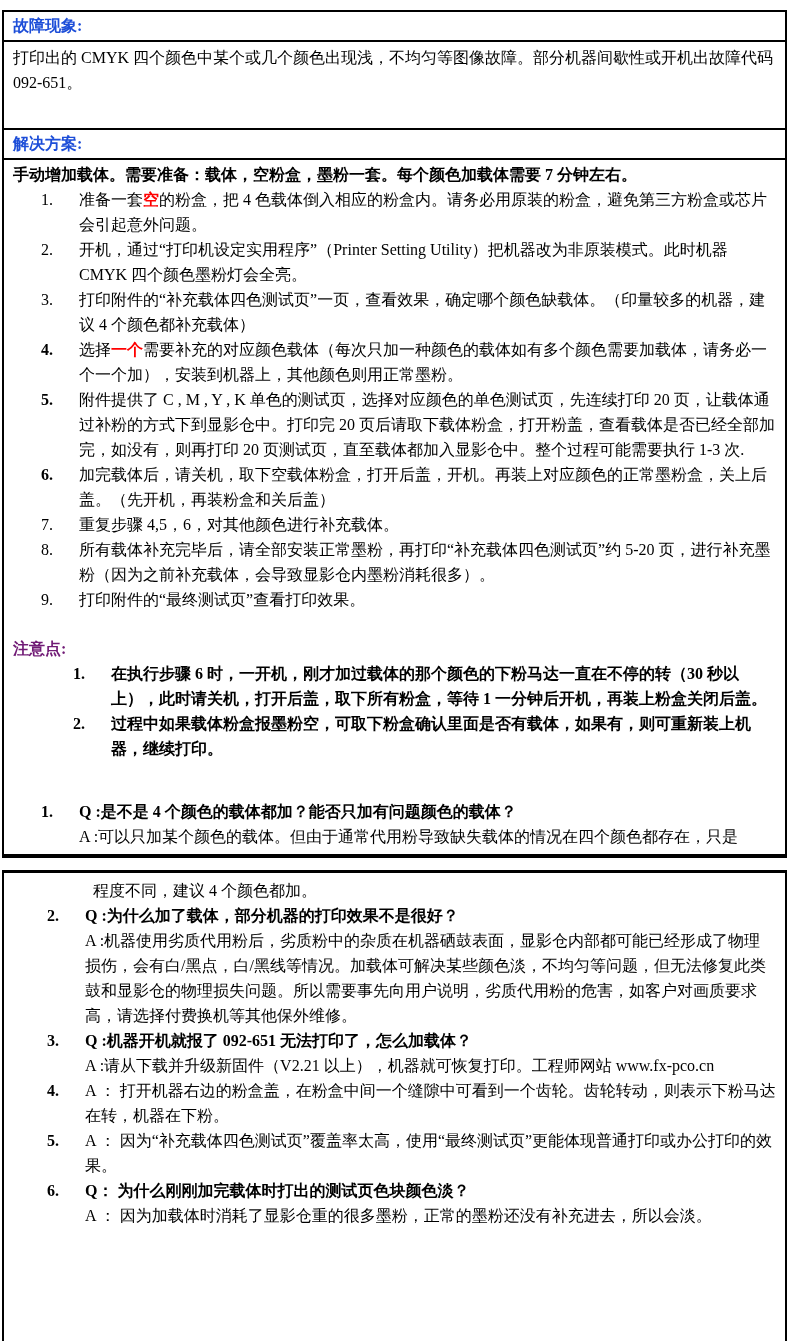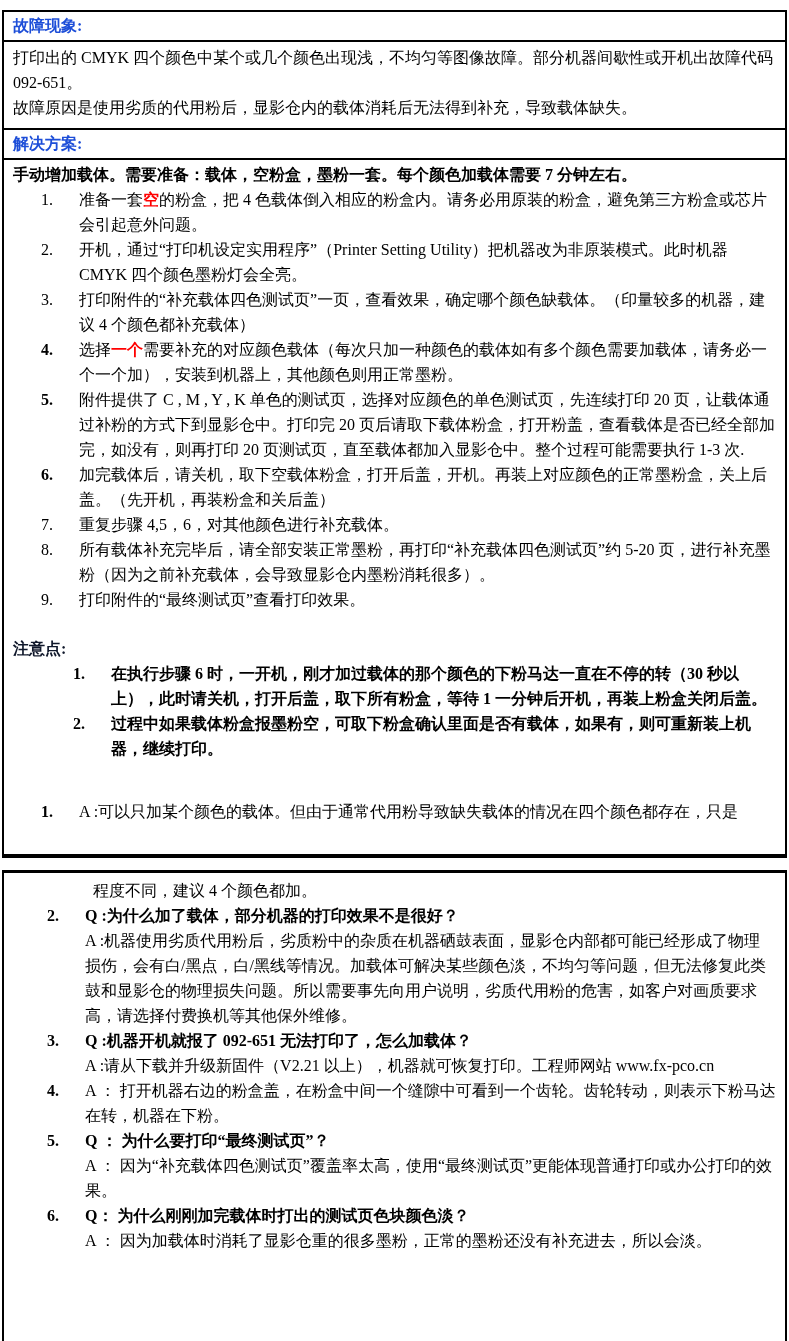--- a/index.html
+++ b/index.html
@@ -21,33 +21,32 @@
   .sol{padding-top:2px;}
   .list{margin-top:0;}
   .steps{margin-left:28px;}
   .notes{margin-left:60px;}
   .faq{margin-left:28px;}
   .li{display:flex;align-items:flex-start;}
   .num{flex:0 0 36px;padding-right:2px;}
   .txt{flex:1 1 auto;min-width:0;}
   .sp1{height:24px;}
   .sp2{height:38px;}
-  .sechdr{font-weight:bold;color:#0f172a;font-family:Liberation Serif, serif;}
+  .sechdr{font-weight:bold;color:#701a75;font-family:Liberation Serif, serif;}
   .cont{margin-left:74px;}
 </style>
 </head>
 <body>
 
 <div class="page">
 
   <div class="tbl box1">
     <div class="hdr blue">故障现象:</div>
     <div class="cell symptom" id="symptom">
         <div>打印出的 CMYK 四个颜色中某个或几个颜色出现浅，不均匀等图像故障。部分机器间歇性或开机出故障代码 092-651。</div>
-        <div>故障原因是使用劣质的代用粉后，显影仓内的载体消耗后无法得到补充，导致载体缺失。</div>
       </div>
     <div class="hdr blue">解决方案:</div>
     <div class="cell sol">
       <div class="b">手动增加载体。需要准备：载体，空粉盒，墨粉一套。每个颜色加载体需要 7 分钟左右。</div>
       <div class="list steps" id="steps">
           <div class="li">
             <span class="num">1.</span>
             <div class="txt"><span>准备一套</span><span class="redtx b">空</span><span>的粉盒，把 4 色载体倒入相应的粉盒内。请务必用原装的粉盒，避免第三方粉盒或芯片会引起意外问题。</span></div>
           </div>
           <div class="li">
@@ -93,20 +92,21 @@
           <div class="li">
             <span class="num b">2.</span>
             <div class="txt b"><span>过程中如果载体粉盒报墨粉空，可取下粉盒确认里面是否有载体，如果有，则可重新装上机器，继续打印。</span></div>
           </div>
         </div>
       <div class="sp2"></div>
       <div class="list faq" id="faq1">
           <div class="li">
             <span class="num b">1.</span>
             <div class="txt">
+              <div class="b"><span>Q :是不是 4 个颜色的载体都加？能否只加有问题颜色的载体？</span></div>
               <div><span>A :可以只加某个颜色的载体。但由于通常代用粉导致缺失载体的情况在四个颜色都存在，只是</span></div>
             </div>
           </div>
         </div>
     </div>
   </div>
 
   <div class="tbl box2">
     <div class="cont">程度不同，建议 4 个颜色都加。</div>
     <div class="list faq" id="faq2">
@@ -126,21 +126,20 @@
         </div>
         <div class="li">
           <span class="num b">4.</span>
           <div class="txt">
             <div><span>A ： 打开机器右边的粉盒盖，在粉盒中间一个缝隙中可看到一个齿轮。齿轮转动，则表示下粉马达在转，机器在下粉。</span></div>
           </div>
         </div>
         <div class="li">
           <span class="num b">5.</span>
           <div class="txt">
-            <div class="b"><span>Q ： 为什么要打印“最终测试页”？</span></div>
             <div><span>A ： 因为“补充载体四色测试页”覆盖率太高，使用“最终测试页”更能体现普通打印或办公打印的效果。</span></div>
           </div>
         </div>
         <div class="li">
           <span class="num b">6.</span>
           <div class="txt">
             <div class="b"><span>Q： 为什么刚刚加完载体时打出的测试页色块颜色淡？</span></div>
             <div><span>A ： 因为加载体时消耗了显影仓重的很多墨粉，正常的墨粉还没有补充进去，所以会淡。</span></div>
           </div>
         </div>

